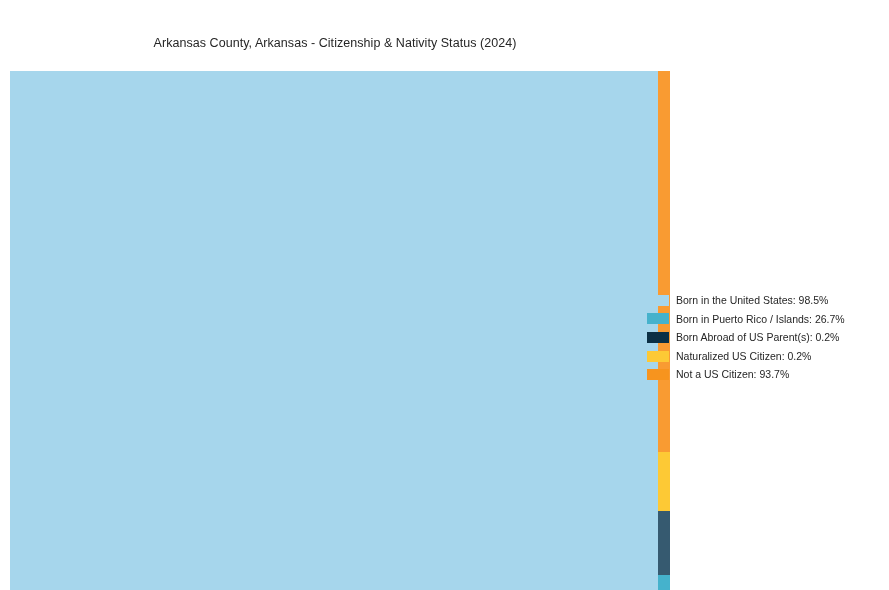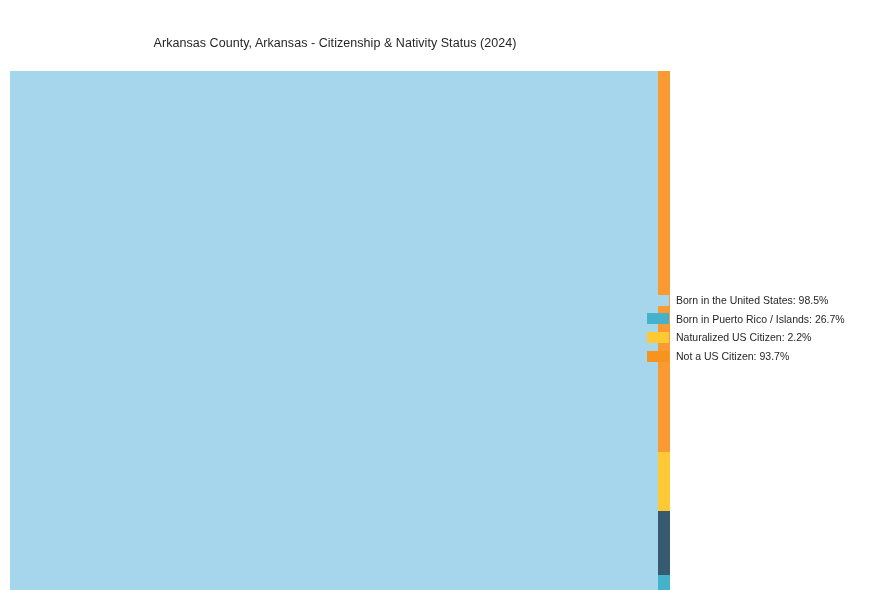--- a/index.html
+++ b/index.html
@@ -100,22 +100,26 @@
 
   <div class="legend-row">
         <span class="legend-swatch" style="background: rgb(166, 214, 236);"></span>
         <span class="legend-text">Born in the United States: 98.5%</span>
       </div>
       <div class="legend-row">
         <span class="legend-swatch" style="background: rgb(69, 178, 204);"></span>
         <span class="legend-text">Born in Puerto Rico / Islands: 26.7%</span>
       </div>
       <div class="legend-row">
+        <span class="legend-swatch" style="background: rgb(11, 48, 69);"></span>
+        <span class="legend-text">Born Abroad of US Parent(s): 0.2%</span>
+      </div>
+      <div class="legend-row">
         <span class="legend-swatch" style="background: rgb(253, 201, 53);"></span>
-        <span class="legend-text">Naturalized US Citizen: 2.2%</span>
+        <span class="legend-text">Naturalized US Citizen: 0.2%</span>
       </div>
       <div class="legend-row">
         <span class="legend-swatch" style="background: rgb(247, 148, 30);"></span>
         <span class="legend-text">Not a US Citizen: 93.7%</span>
       </div>
     </div>
 
 </div>
 
 </body></html>

